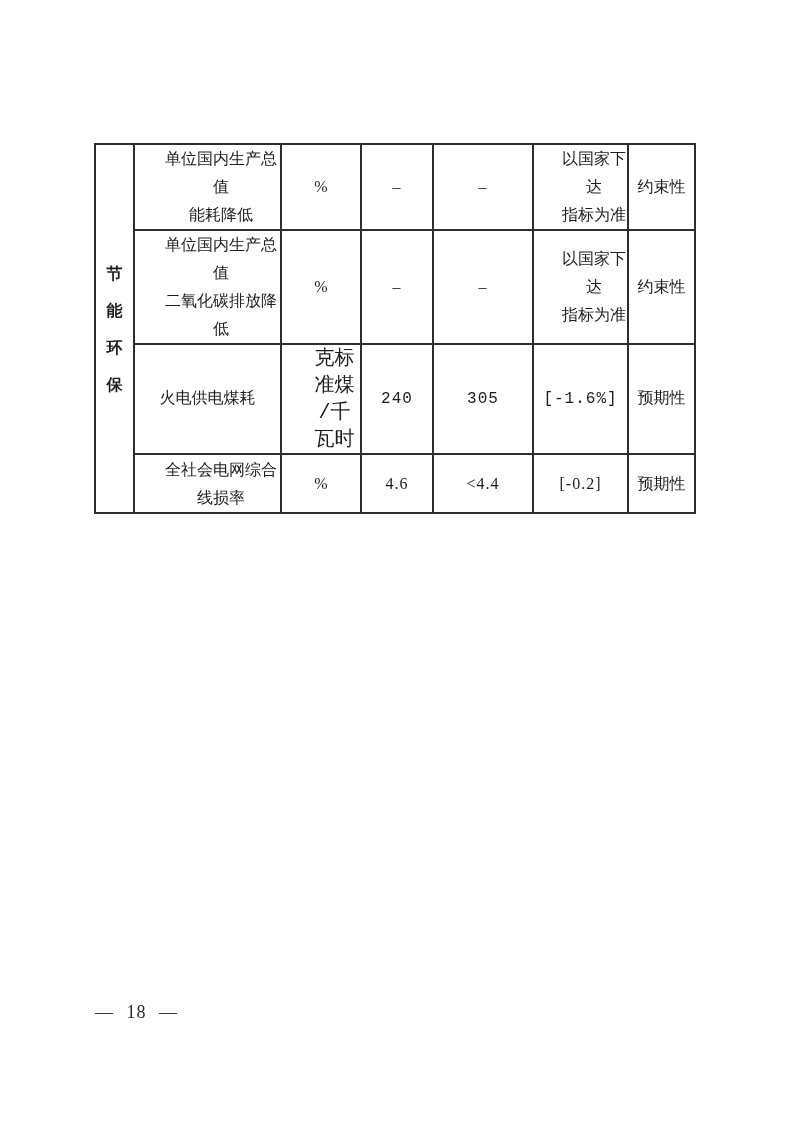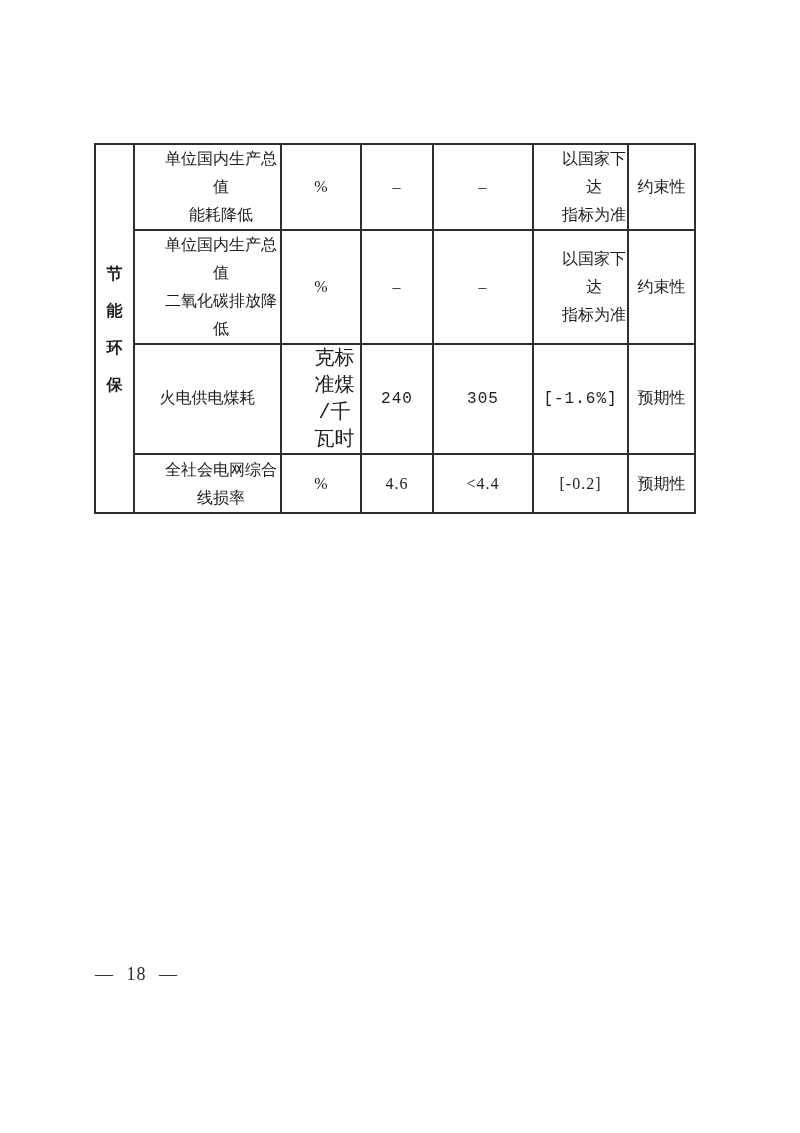--- a/index.html
+++ b/index.html
@@ -45,21 +45,21 @@
   }
   .line { line-height: 28px; padding-left: 27px; }
   .single-line { line-height: 20px; }
   .unit-cell { font-size: 14px; }
   .unit-cell .line { line-height: 27px; }
   .num-cell { font-size: 16px; letter-spacing: 1px; }
   .change-cell .line { line-height: 28px; }
   .attr-cell { font-size: 16px; }
   .page-number {
     position: absolute;
-    left: 95px; top: 964px;
+    left: 95px; top: 1002px;
     font-size: 18px;
     color: #2a2a2a;
     word-spacing: 7px;
     letter-spacing: 1px;
   }
 </style>
 </head>
 <body>
 
 <div class="doc-page">

